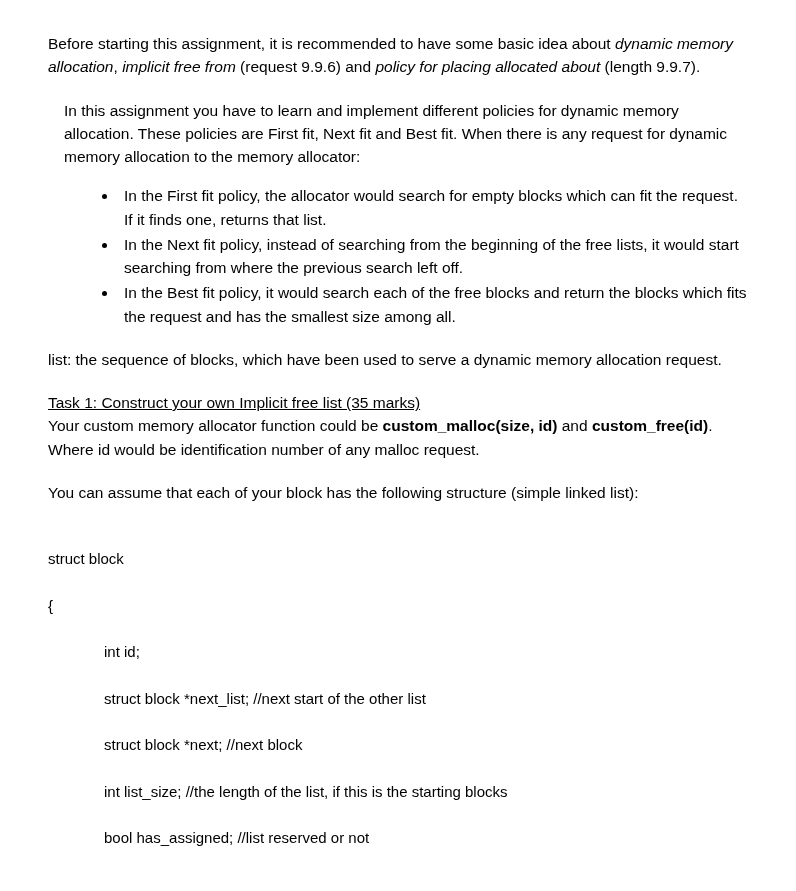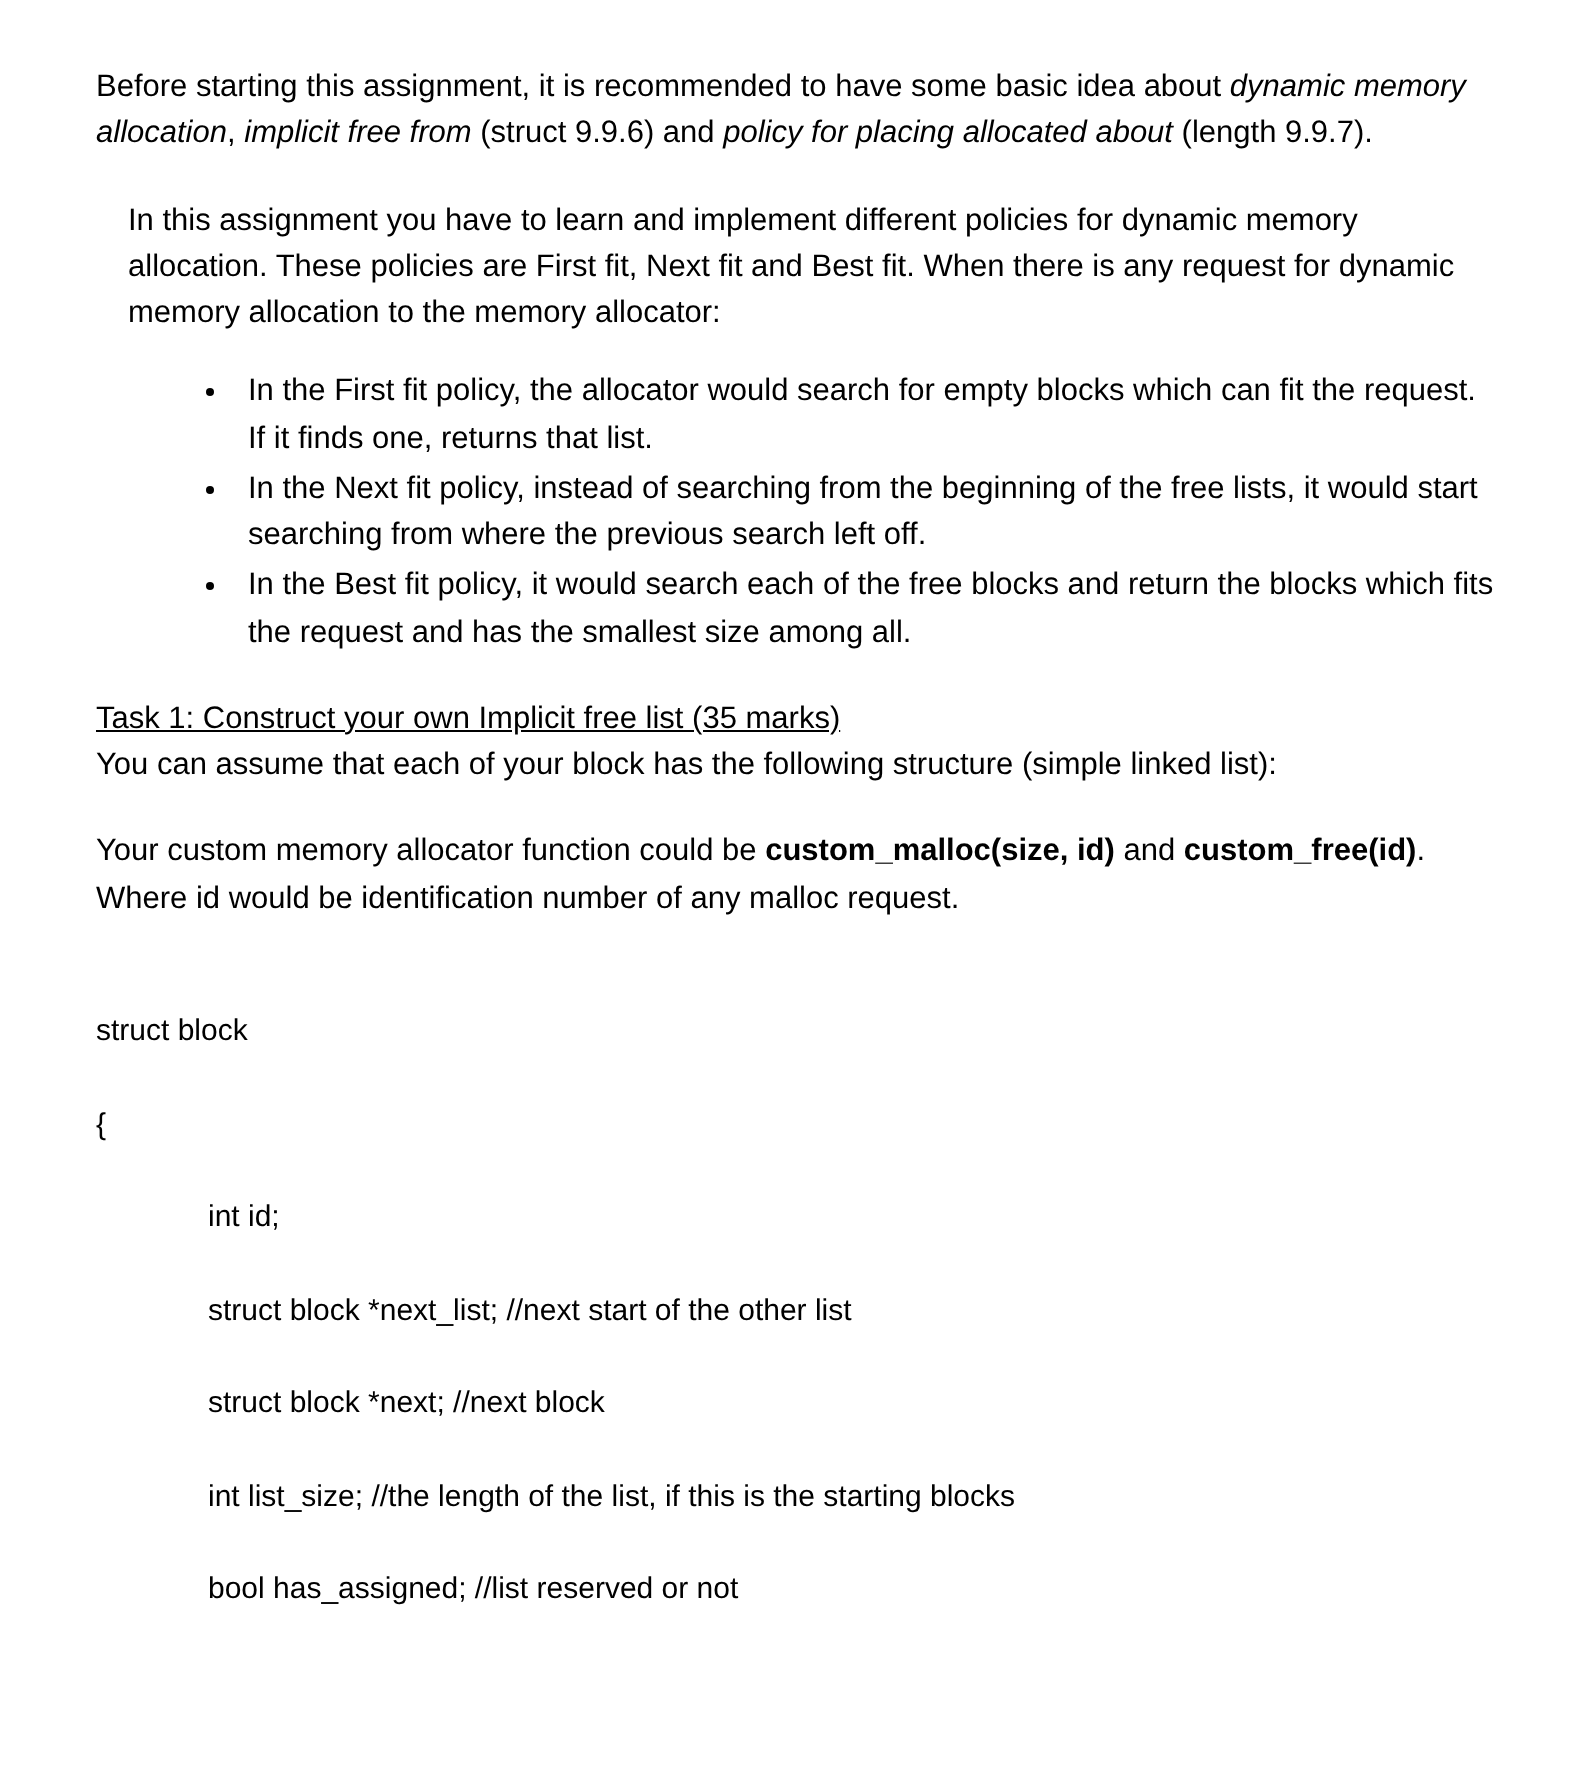--- a/index.html
+++ b/index.html
@@ -53,38 +53,39 @@
     .code-indent {
       padding-left: 56px;
     }
   </style>
 </head>
 <body>
 
 <div class="page">
 
   <p class="para">
-    <span>Before starting this assignment, it is recommended to have some basic idea about </span><span class="italic">dynamic memory allocation</span><span>,  </span><span class="italic">implicit free from</span><span> (struct 9.9.6) and </span><span class="italic">policy for placing allocated about</span><span> (length 9.9.7).</span>
+    <span>Before starting this assignment, it is recommended to have some basic idea about </span><span class="italic">dynamic memory allocation</span><span>,  </span><span class="italic">implicit free from</span><span> (request 9.9.6) and </span><span class="italic">policy for placing allocated about</span><span> (length 9.9.7).</span>
   </p>
 
   <p class="para-nomargin">In this assignment you have to learn and implement different policies for dynamic memory allocation. These policies are First fit, Next fit and Best fit. When there is any request for dynamic memory allocation to the memory allocator:</p>
 
   <ul class="bullets">
     <li>In the First fit policy, the allocator would search for empty blocks which can fit the request. If it finds one, returns that list.</li>
     <li>In the Next fit policy, instead of searching from the beginning of the free lists, it would start searching from where the previous search left off.</li>
     <li>In the Best fit policy, it would search each of the free blocks and return the blocks which fits the request and has the smallest size among all.</li>
   </ul>
 
+  <p class="para">list: the sequence of blocks, which have been used to serve a dynamic memory allocation request.</p>
 
   <div>
     <div class="task-heading">Task 1: Construct your own Implicit free list (35 marks)</div>
-    <p class="para">You can assume that each of your block has the following structure (simple linked list):</p>
     <p class="para">
       <span>Your custom memory allocator function could be </span><span class="bold">custom_malloc(size, id)</span><span> and </span><span class="bold">custom_free(id)</span><span>. Where id would be identification number of any malloc request.</span>
     </p>
+    <p class="para">You can assume that each of your block has the following structure (simple linked list):</p>
   </div>
 
   <div class="code-block">
 <div>struct block</div>
 <div>{</div>
 <div class="code-indent">int id;</div>
 <div class="code-indent">struct block *next_list; //next start of the other list</div>
 <div class="code-indent">struct block *next; //next block</div>
 <div class="code-indent">int list_size; //the length of the list, if this is the starting blocks</div>
 <div class="code-indent">bool has_assigned; //list reserved or not</div>

